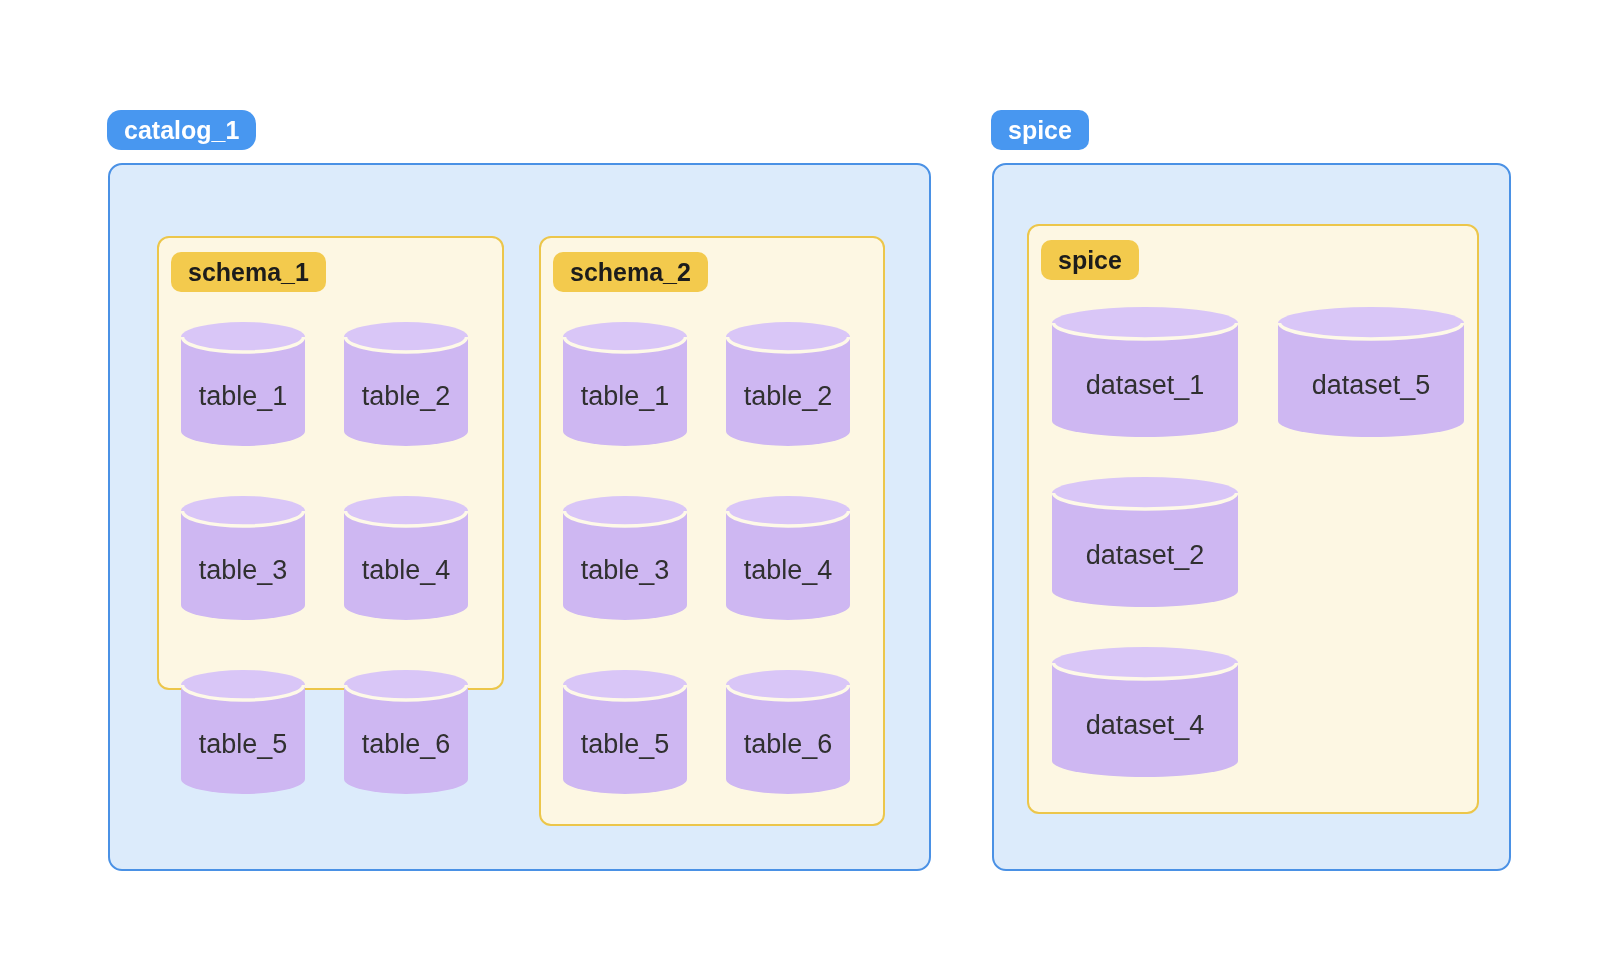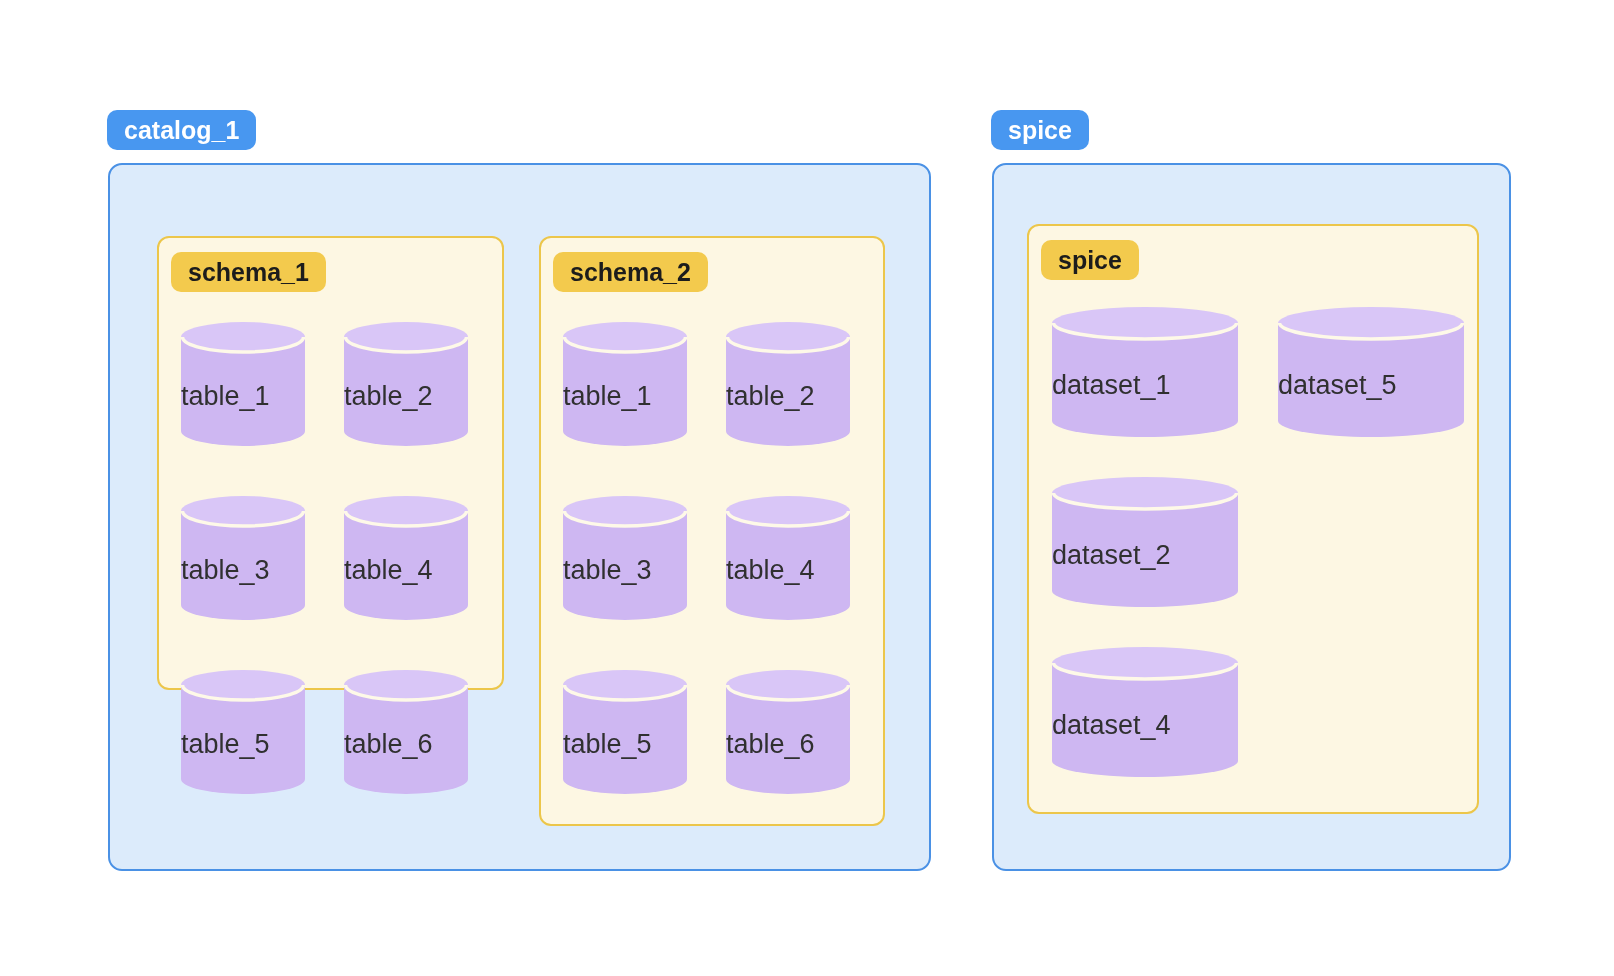--- a/index.html
+++ b/index.html
@@ -45,21 +45,21 @@
     background: var(--box-blue-bg, #dcebfb);
     border: 2px solid var(--box-blue-border, #4a91e5);
     border-radius: 14px;
   }
   .box-cream {
     background: var(--box-cream-bg, #fdf7e3);
     border: 2px solid var(--box-cream-border, #ecc64a);
     border-radius: 12px;
   }
   
-  #catalog-badge { left: 107px; top: 110px; }
+  #catalog-badge { left: 107px; top: 110px; border-radius: 14px; }
   #catalog-box   { left: 108px; top: 163px; width: 823px; height: 708px; }
   #schema1-box   { left: 47px;  top: 71px;  width: 347px; height: 454px; }
   #schema2-box   { left: 429px; top: 71px;  width: 346px; height: 590px; }
   #spice-badge   { left: 991px; top: 110px; }
   #spice-box     { left: 992px; top: 163px; width: 519px; height: 708px; }
   #public-box    { left: 33px;  top: 59px;  width: 452px; height: 590px; }
 
   .cyl-grid {
     position: absolute;
     display: grid;
@@ -86,20 +86,21 @@
   }
   .cyl svg {
     display: block;
   }
   .cyl-label {
     position: absolute;
     left: 0;
     right: 0;
     top: 60%;
     transform: translateY(-50%);
+    text-align: center;
     font-size: 27px;
     font-weight: 400;
     color: var(--cylinder-text, #303030);
     white-space: nowrap;
   }
 </style>
 </head>
 <body>
 
 <div class="canvas">

